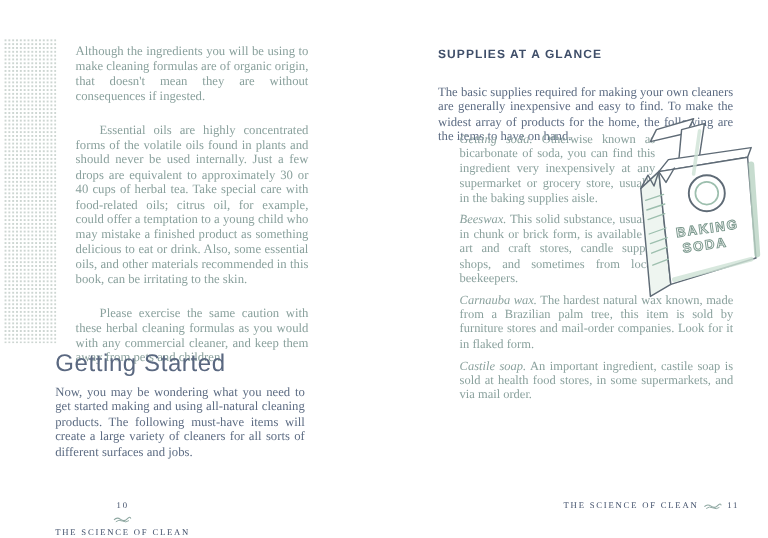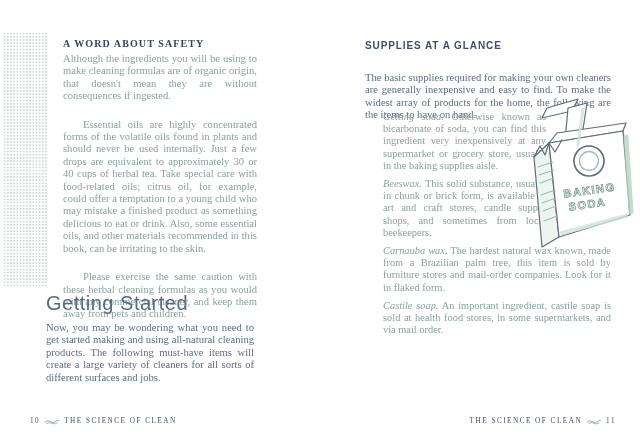--- a/index.html
+++ b/index.html
@@ -26,21 +26,21 @@
   .getting-started { position:absolute; left:46px; top:292px; width:208px; }
   .getting-started h1 {
     font-family:Liberation Sans, sans-serif; font-weight:400; font-size:20px;
     color:#5a6880; letter-spacing:0.5px; margin-bottom:7px;
   }
   
   .folio {
     position:absolute; top:417px; font-size:7.2px; letter-spacing:1.5px;
     color:#3f4e69; display:flex; align-items:center; gap:4px; white-space:nowrap;
   }
-  .folio-left { left:30px; }
+  .folio-left { left:46px;flex-direction:column; }
   .folio-right { right:24px; }
   .wave { display:inline-block; }
   
   .right-head { position:absolute; left:365px; top:40px; width:246px; }
   .right-head h2 {
     font-family:"Liberation Sans", sans-serif; font-size:10px; font-weight:700;
     letter-spacing:0.9px; color:#3f4e69; margin-bottom:21px; white-space:nowrap;
   }
   .supplies { position:absolute; left:383px; top:111px; width:228px; }
   .entry {
@@ -53,21 +53,20 @@
 </style>
 </head>
 <body>
 
 <div class="spread">
 
   <div class="dots"></div>
 
   <section>
     <div class="safety">
-      <h2>A WORD ABOUT SAFETY</h2>
       <p class="body teal">Although the ingredients you will be using to make cleaning formulas are of organic origin, that doesn't mean they are without consequences if ingested.</p>
       <p class="body teal indent">Essential oils are highly concentrated forms of the volatile oils found in plants and should never be used internally. Just a few drops are equivalent to approximately 30 or 40 cups of herbal tea. Take special care with food-related oils; citrus oil, for example, could offer a temptation to a young child who may mistake a finished product as something delicious to eat or drink. Also, some essential oils, and other materials recommended in this book, can be irritating to the skin.</p>
       <p class="body teal indent">Please exercise the same caution with these herbal cleaning formulas as you would with any commercial cleaner, and keep them away from pets and children.</p>
     </div>
 
     <div class="getting-started">
       <h1>Getting Started</h1>
       <p class="body slate">Now, you may be wondering what you need to get started making and using all-natural cleaning products. The following must-have items will create a large variety of cleaners for all sorts of different surfaces and jobs.</p>
     </div>
 

